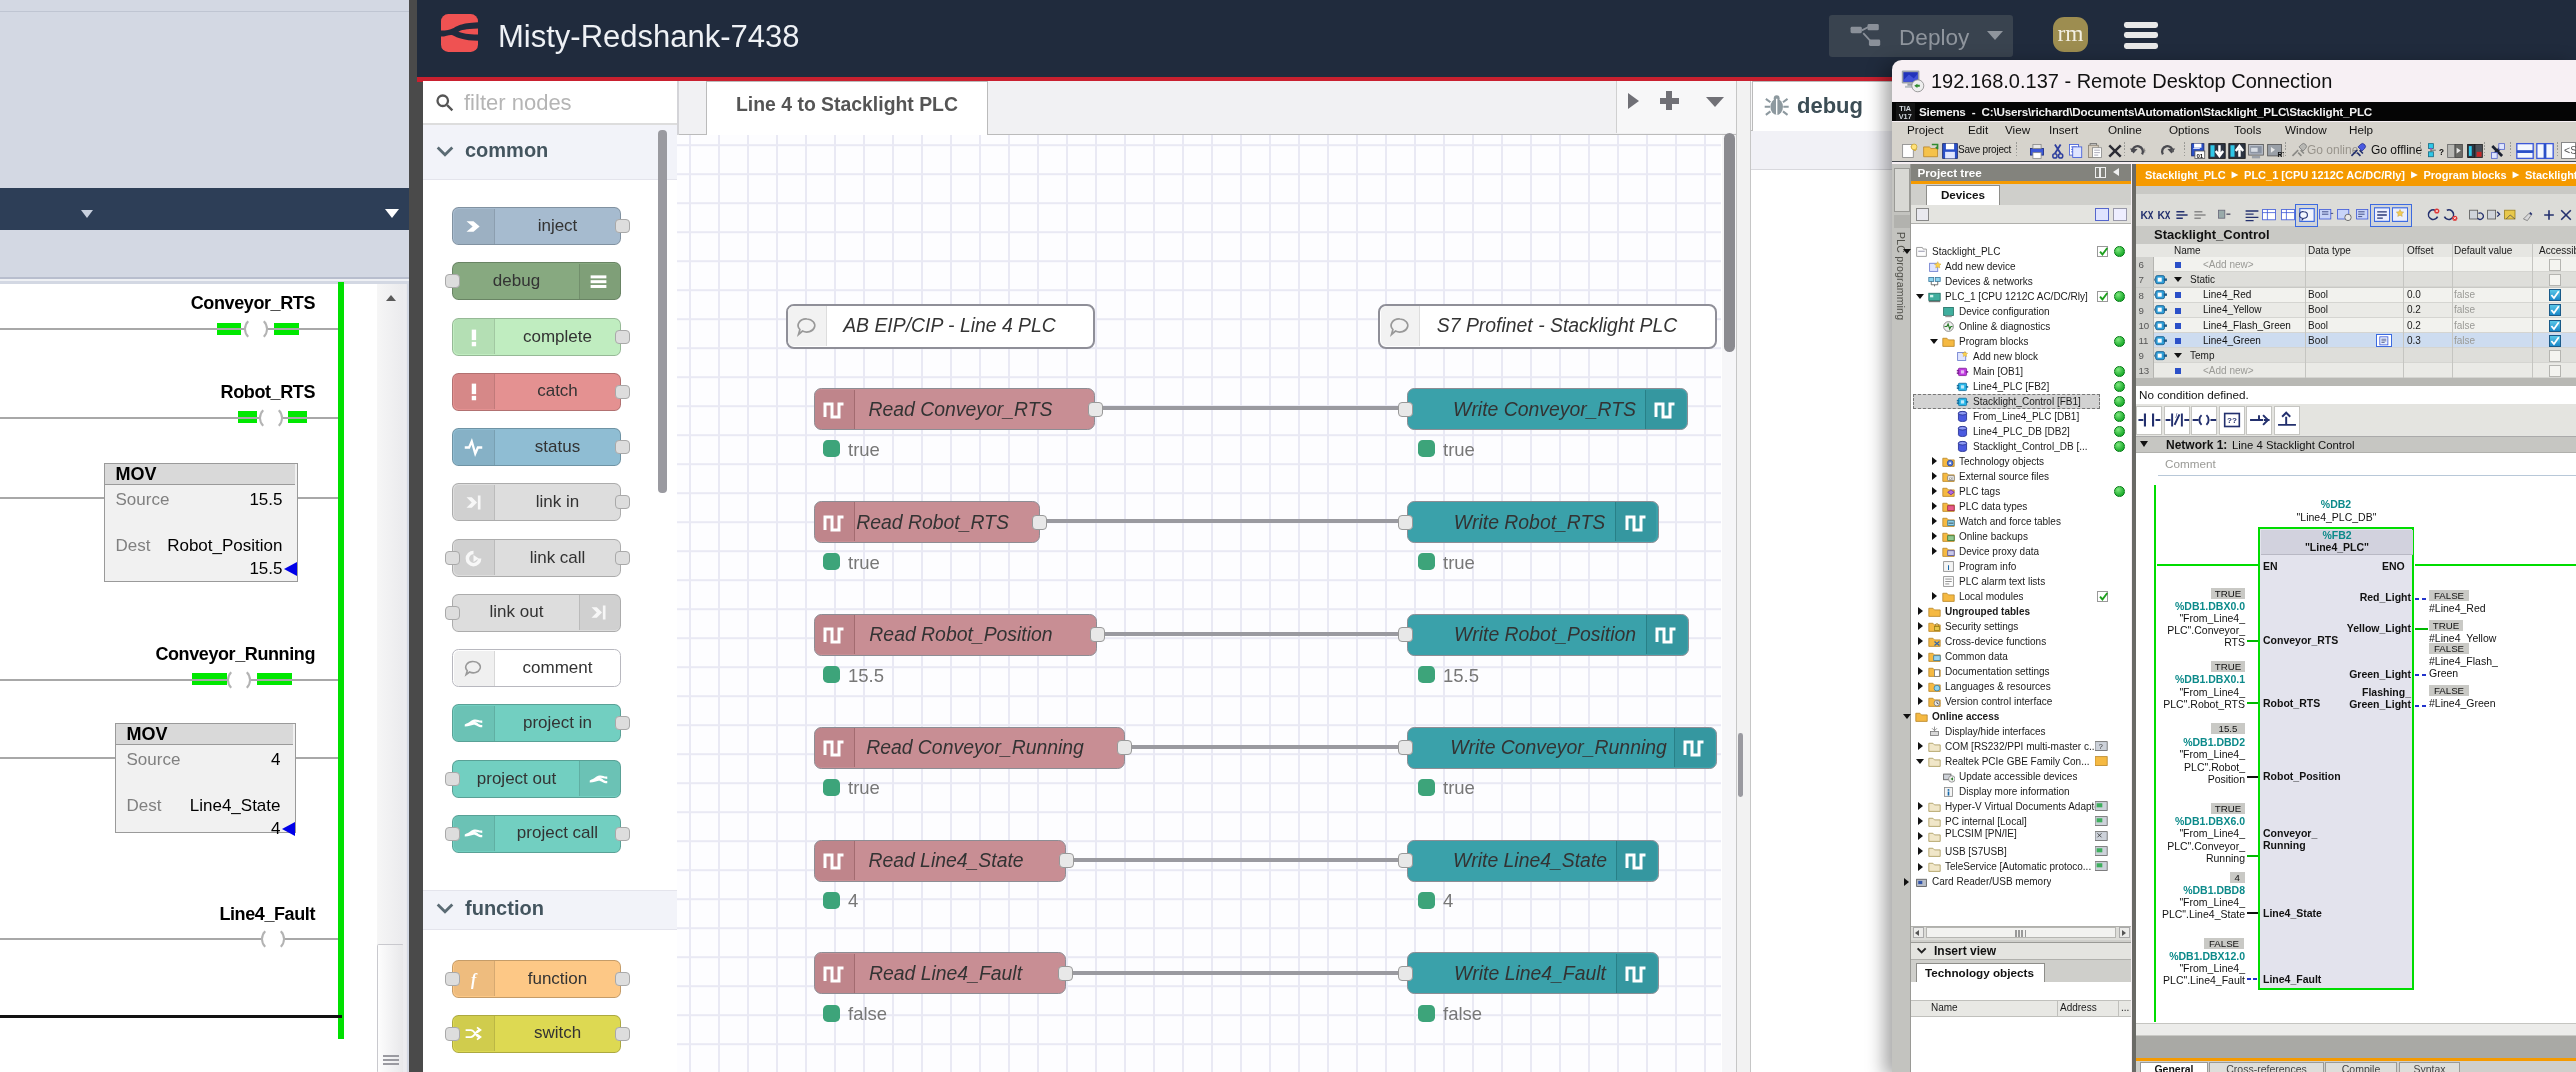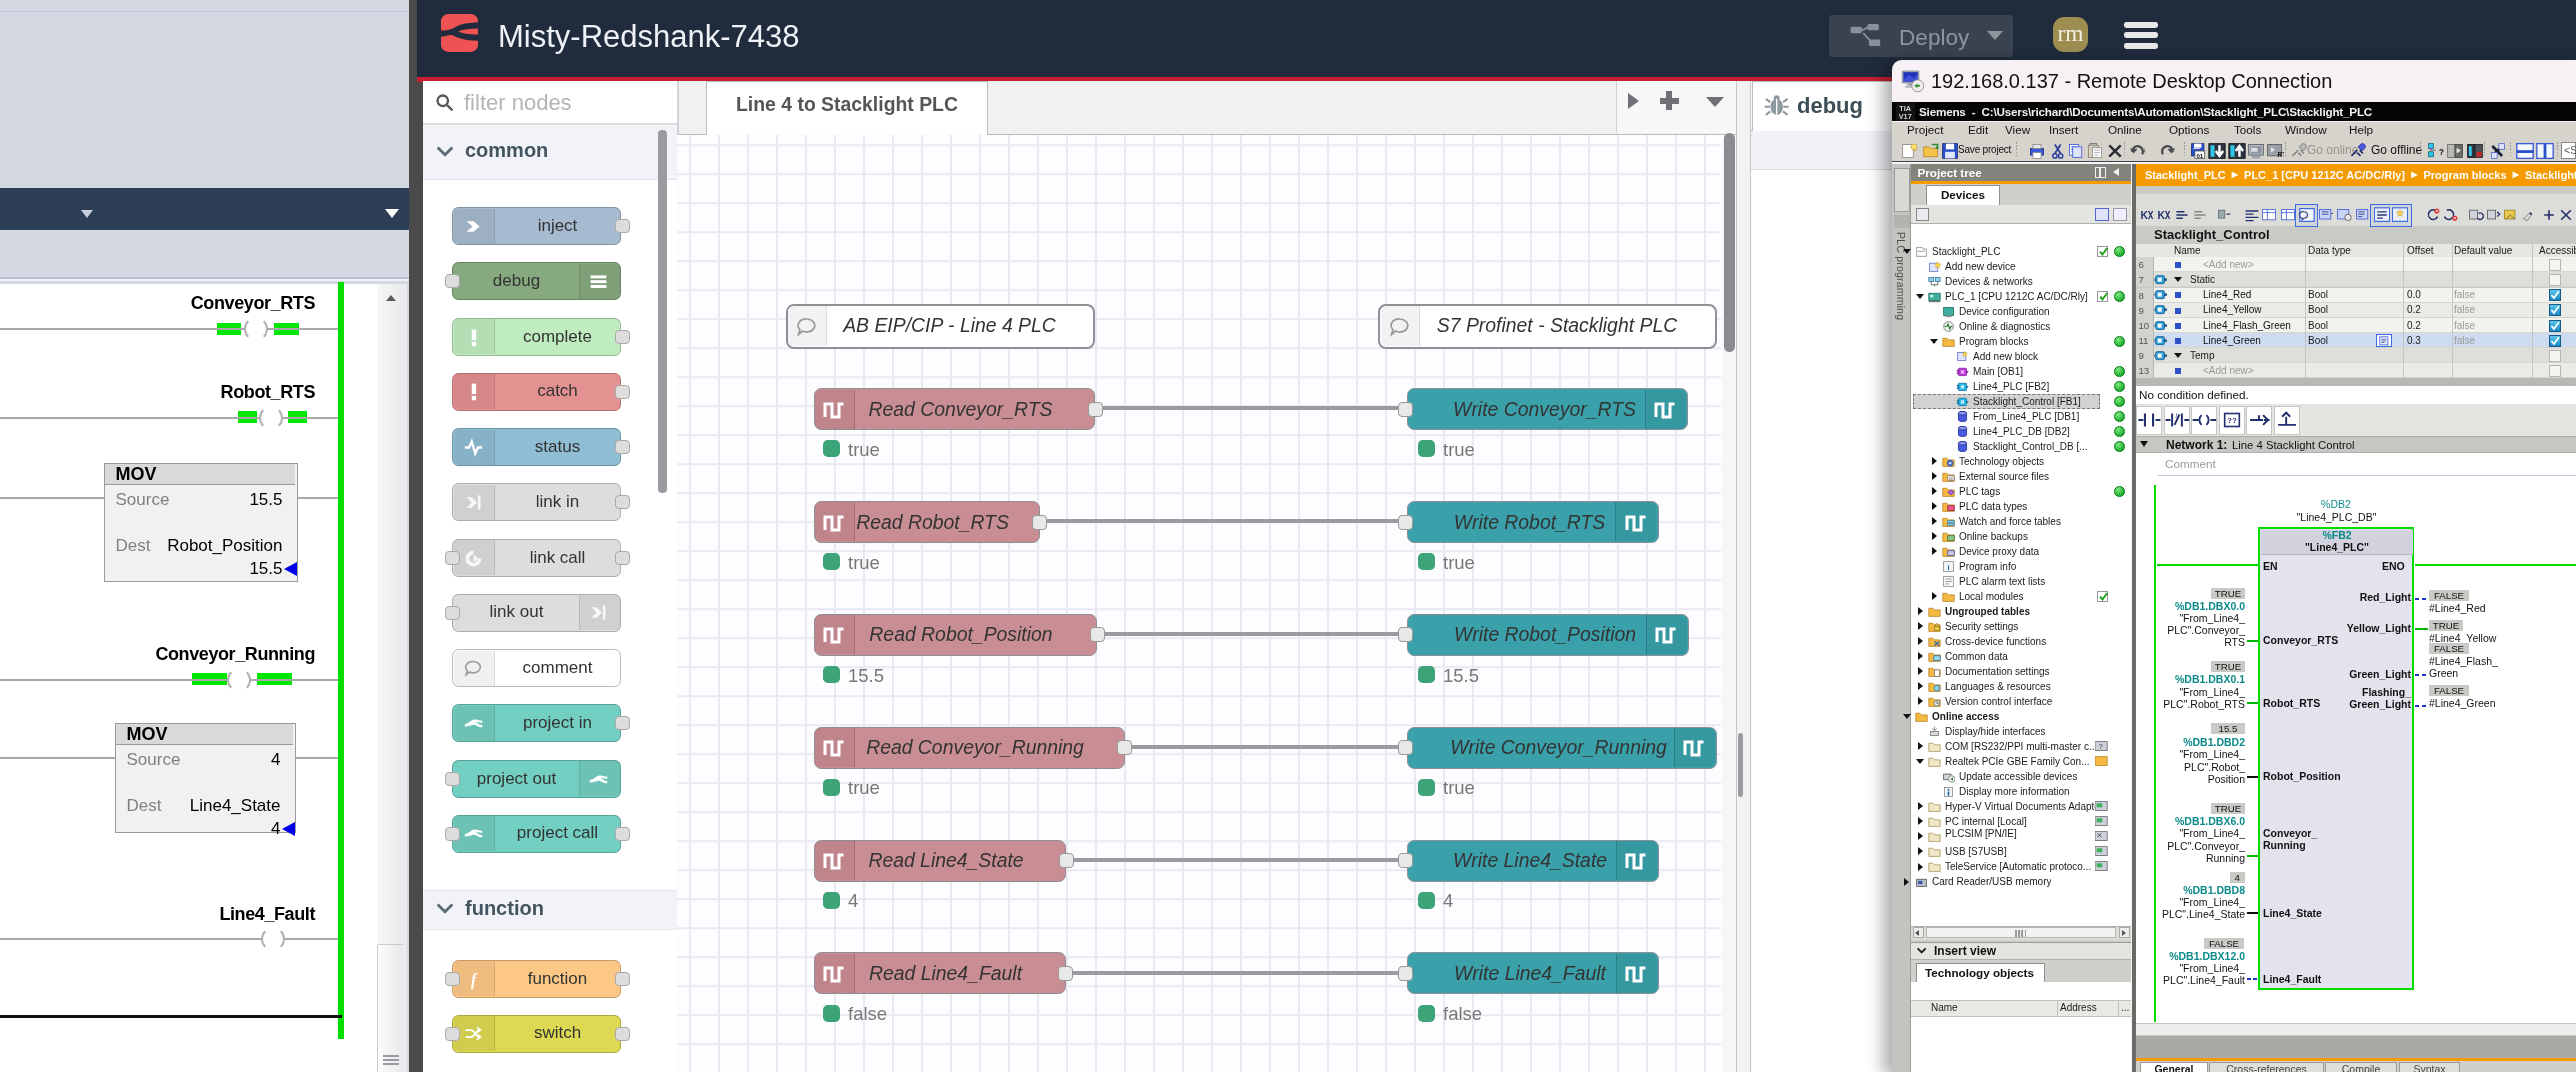--- a/index.html
+++ b/index.html
@@ -1126,21 +1126,21 @@
 
 <div class="a" style="left:2136px;top:436px;width:440px;height:17px;background:#c6c6c2;border-top:0.8px solid #aaa;border-bottom:0.8px solid #b0b0ac"></div>
 <div class="a" style="left:2140px;top:441px;width:0;height:0;border-left:4.8px solid transparent;border-right:4.8px solid transparent;border-top:6.5px solid #111"></div>
 <div class="a" style="left:2166px;top:438px;font-size:12px;font-weight:700;color:#111">Network 1:</div>
 <div class="a" style="left:2232px;top:439px;font-size:11.3px;color:#111">Line 4 Stacklight Control</div>
 <div class="a" style="left:2136px;top:453px;width:440px;height:570px;background:#fff"></div>
 <div class="a" style="left:2165px;top:457px;font-size:11.7px;color:#9a9a96">Comment</div>
 <div class="a" style="left:2158px;top:475px;width:418px;height:0.8px;background:#b8c8d8"></div>
 <div class="a" style="left:2154px;top:485px;width:2.4px;height:537px;background:#00dc00"></div>
 
-<div class="a" style="left:2308px;top:498px;width:56px;text-align:center;font-size:10.5px;font-weight:400;color:#0c8a8a">%DB2</div>
+<div class="a" style="left:2308px;top:498px;width:56px;text-align:center;font-size:10.5px;font-weight:700;color:#0c8a8a">%DB2</div>
 <div class="a" style="left:2288px;top:511px;width:97px;text-align:center;font-size:10.5px;color:#111">"Line4_PLC_DB"</div>
 <div class="a" style="left:2258px;top:527px;width:156px;height:463px;background:#e3e3ed;border:2.4px solid #00dc00"></div>
 <div class="a" style="left:2261px;top:530px;width:152px;height:25px;background:#d2d2de;border-bottom:0.8px solid #b8b8c4"></div>
 <div class="a" style="left:2261px;top:529px;width:152px;text-align:center;font-size:10.5px;font-weight:700;color:#0c8a8a">%FB2</div>
 <div class="a" style="left:2261px;top:541px;width:152px;text-align:center;font-size:10.5px;font-weight:700;color:#111">"Line4_PLC"</div>
 <div class="a" style="left:2263px;top:560px;font-size:10.5px;font-weight:700;color:#111">EN</div>
 <div class="a" style="left:2382px;top:560px;font-size:10.5px;font-weight:700;color:#111">ENO</div>
 <div class="a" style="left:2157px;top:564px;width:102px;height:2.4px;background:#00dc00"></div>
 <div class="a" style="left:2415px;top:564px;width:161px;height:2.4px;background:#00dc00"></div>
 <div class="a" style="left:2263px;top:634px;font-size:10.5px;font-weight:700;color:#111">Conveyor_RTS</div>

